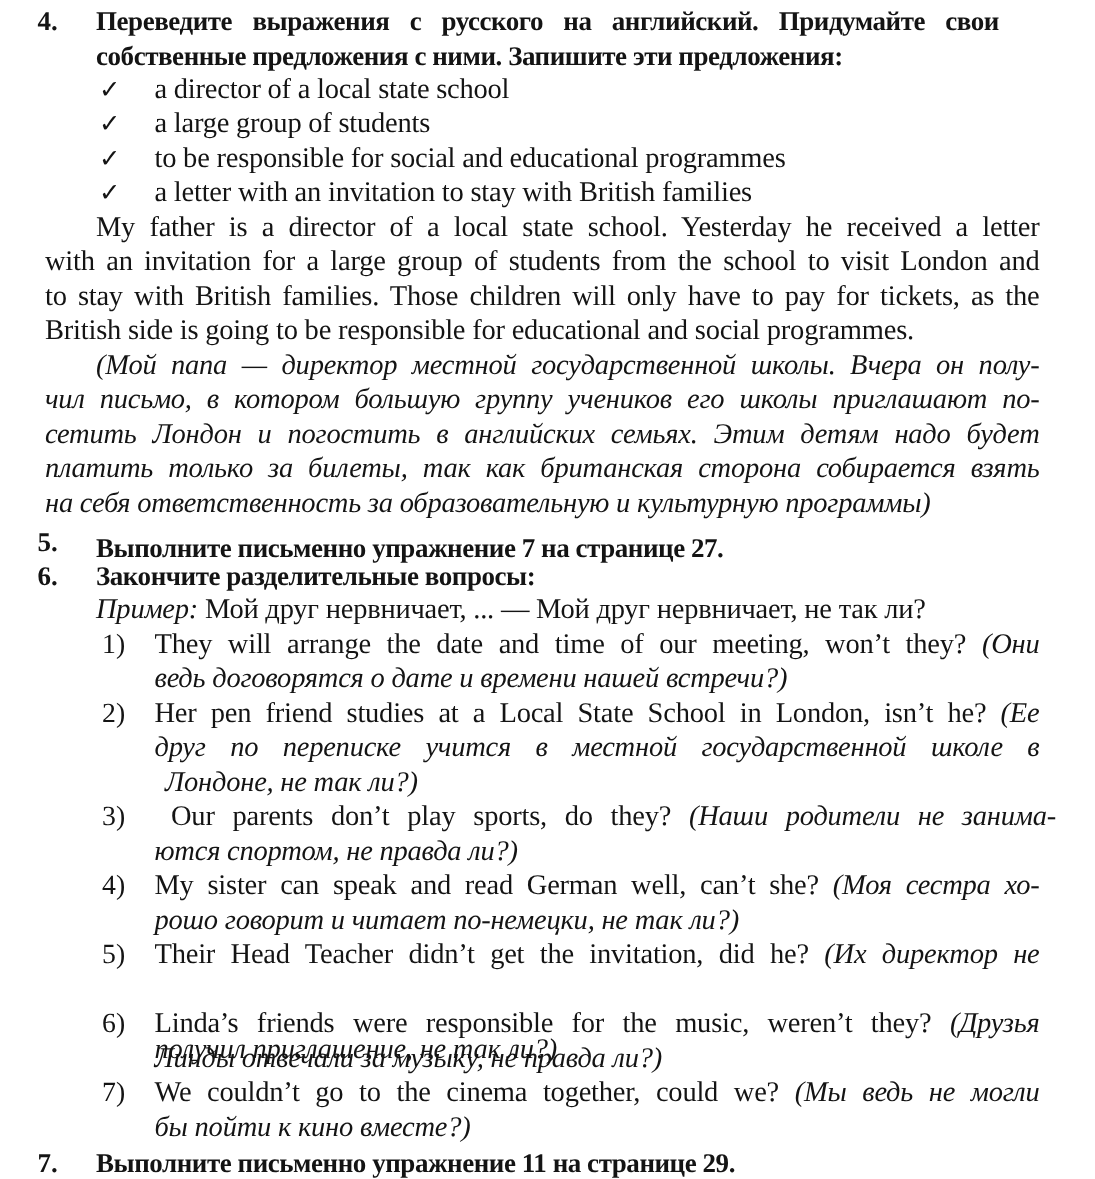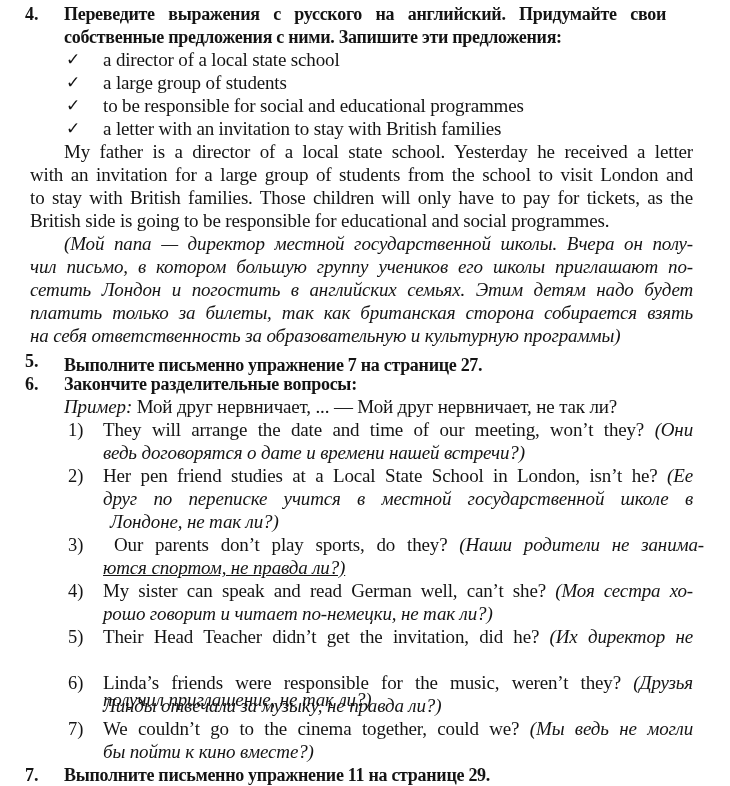--- a/index.html
+++ b/index.html
@@ -136,21 +136,21 @@
       <div class="line italic justify-sub" style="left:103px; top:488px;">друг по переписке учится в местной государственной школе в</div>
       <div class="line italic" style="left:110px; top:511px;text-align:right;">Лондоне, не так ли?)</div>
     </div>
 
     <div>
       <span class="sub-num" style="left:68px; top:534px;">3)</span>
       <div class="line justify-sub" style="left:103px; top:534px;margin-left:11px;">
         <span>Our parents don’t play sports, do they?</span>
         <span class="italic">(Наши родители не занима-</span>
       </div>
-      <div class="line italic" style="left:103px; top:557px;text-decoration:underline;">ются спортом, не правда ли?)</div>
+      <div class="line italic" style="left:103px; top:557px;">ются спортом, не правда ли?)</div>
     </div>
 
     <div>
       <span class="sub-num" style="left:68px; top:580px;">4)</span>
       <div class="line justify-sub" style="left:103px; top:580px;">
         <span>My sister can speak and read German well, can’t she?</span>
         <span class="italic">(Моя сестра хо-</span>
       </div>
       <div class="line italic" style="left:103px; top:603px;">рошо говорит и читает по-немецки, не так ли?)</div>
     </div>

